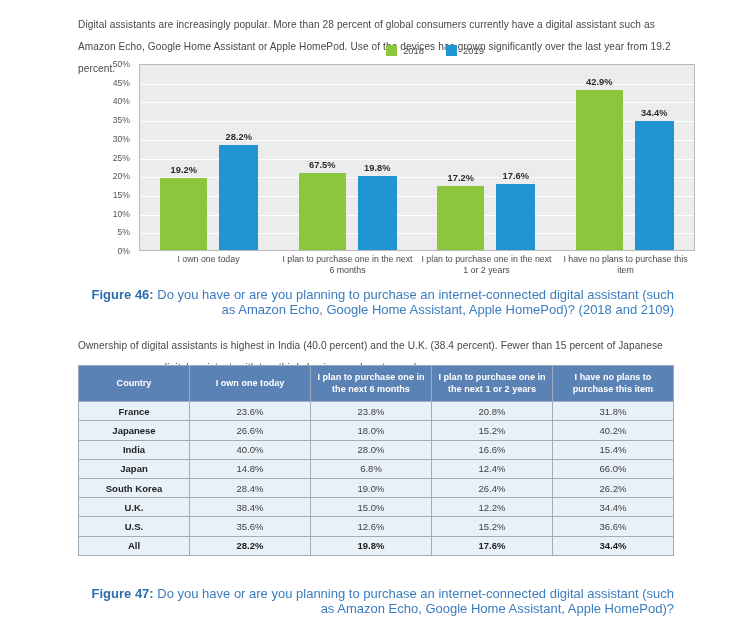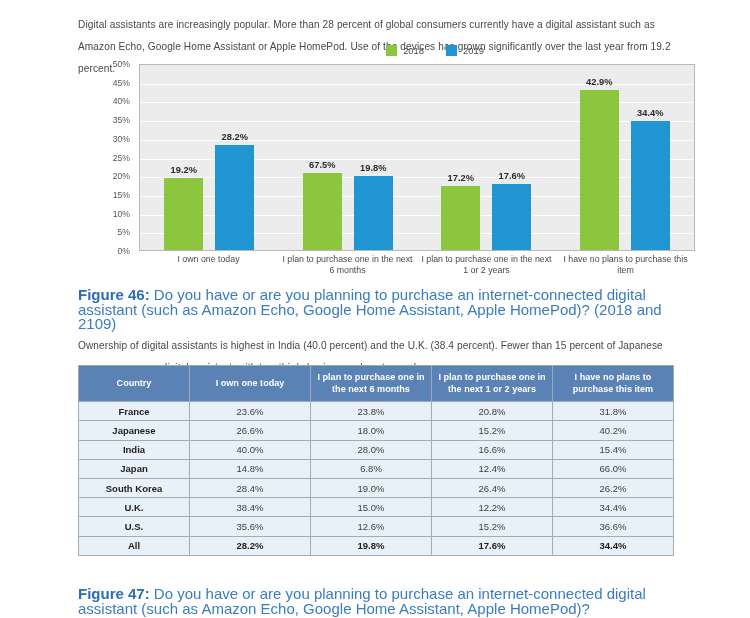--- a/index.html
+++ b/index.html
@@ -124,21 +124,21 @@
     position: absolute;
     bottom: 100%;
     left: 50%;
     transform: translateX(-50%);
     margin-bottom: 3px;
     font-size: 9.3px;
     font-weight: bold;
     color: #2b2b2b;
     white-space: nowrap;
   }
-  .bar-2018 { background: #8cc63f; }
+  .bar-2018 { background: #8cc63f; padding-left: 8px; }
   .bar-2019 { background: #2195d1; }
 
   .x-axis {
     position: absolute;
     left: 39px;
     right: 0;
     top: 212px;
     display: flex;
   }
   .x-label {
@@ -149,22 +149,22 @@
     color: #4a4a4a;
     padding: 0 2px;
     box-sizing: border-box;
   }
 
   
   .figure-caption {
     position: absolute;
     left: 78px;
     width: 596px;
-    text-align: left;
-    font-size: 15px;
+    text-align: right;
+    font-size: 13px;
     line-height: 14.6px;
     color: #3a7cbf;
   }
   .figure-caption .fig-num {
     font-weight: bold;
     color: #2c6cb0;
   }
   #figure-46-caption { top: 288px; }
   #figure-47-caption { top: 587px; }
 

